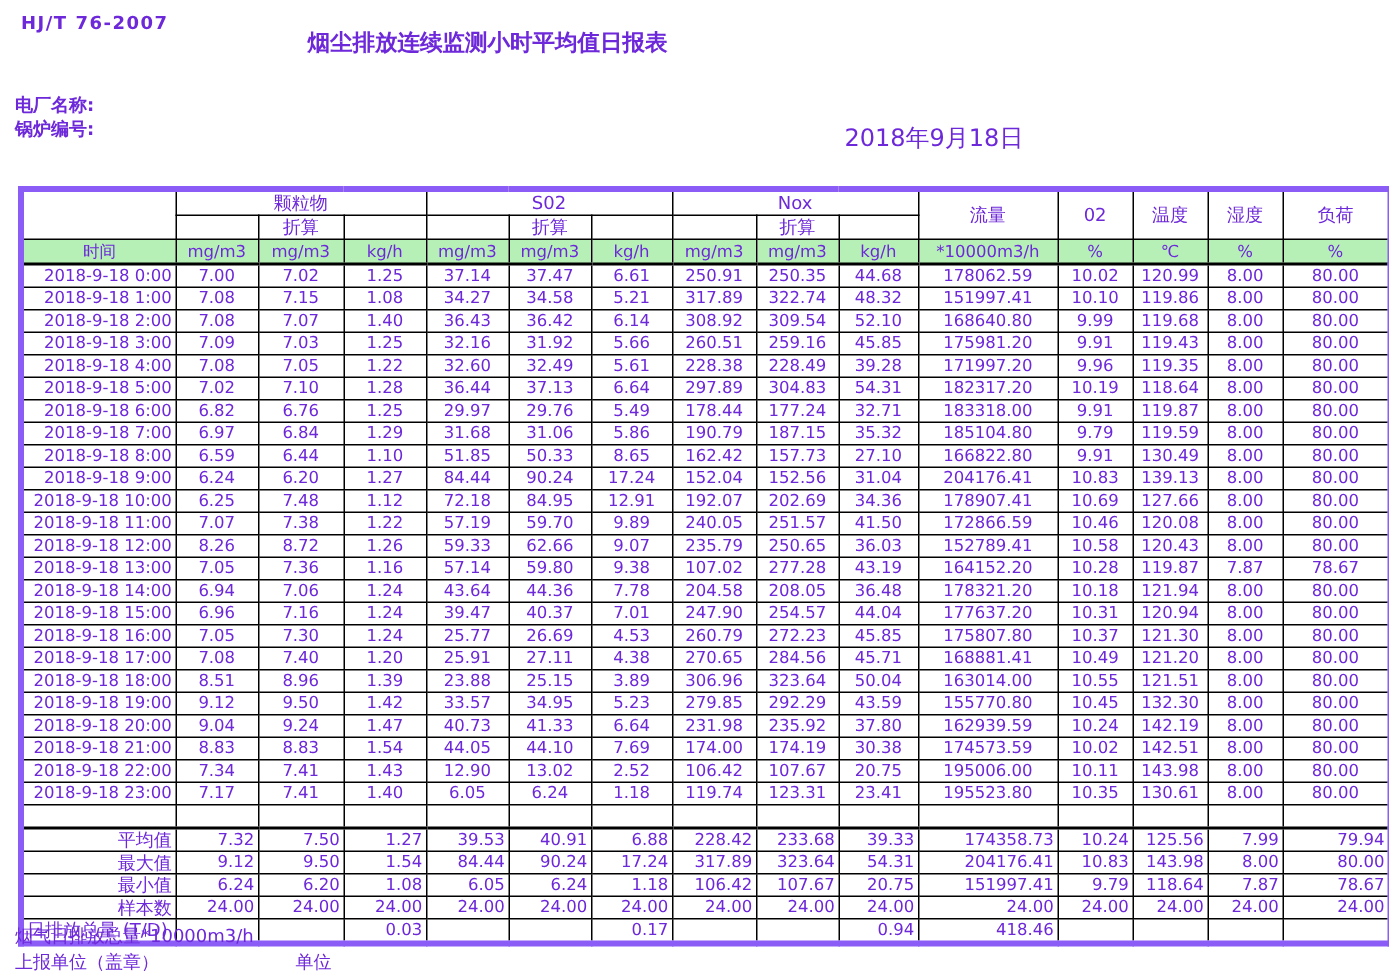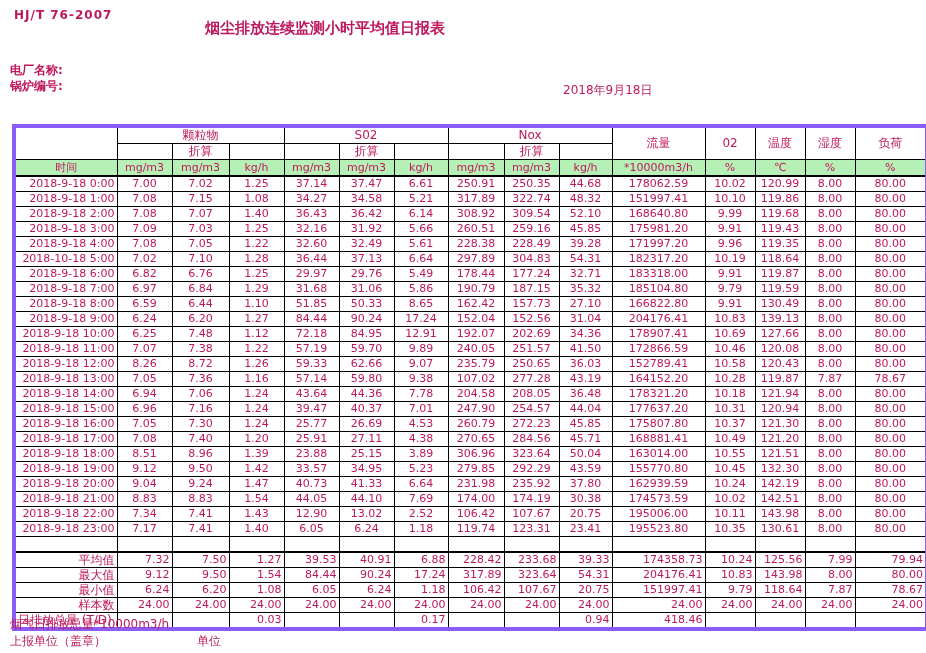--- a/index.html
+++ b/index.html
@@ -1,23 +1,23 @@
 <!DOCTYPE html>
 <html><head>
 <meta charset="utf-8">
 <style>
   html,body{margin:0;padding:0;background:#fff;}
   #page{position:relative;width:926px;height:653px;background:#ffffff;
-        font-family:"DejaVu Sans","Liberation Sans",sans-serif;color:#be185d;overflow:hidden;}
+        font-family:"DejaVu Sans","Liberation Sans",sans-serif;color:#6d28d9;overflow:hidden;}
   .std{position:absolute;left:14px;top:8px;font-size:12px;font-weight:bold;letter-spacing:1px;}
   .title{position:absolute;left:200px;top:19px;width:250px;text-align:center;
          font-size:15px;font-weight:bold;}
   .plant{position:absolute;left:10px;top:62px;font-size:12px;font-weight:bold;}
   .boiler{position:absolute;left:10px;top:78px;font-size:12px;font-weight:bold;}
-  .date{position:absolute;left:563px;top:82px;font-size:12px;}
+  .date{position:absolute;left:563px;top:82px;font-size:16px;}
   table{position:absolute;left:12px;top:124px;border-collapse:collapse;table-layout:fixed;
         width:913px;border:4px solid #8b5cf6;}
   td{border:1px solid #000;padding:0 2px;overflow:hidden;white-space:nowrap;
      font-size:11px;height:14px;line-height:14px;}
   thead td{text-align:center;font-size:12px;height:15px;line-height:15px;}
   tr.units td{border-bottom:2px solid #000;font-size:11px;}
   .green{background:#b7f0b7;}
   .time{text-align:right;}
   .num{text-align:center;}
   .lbl{text-align:right;font-size:12px;}
@@ -178,21 +178,21 @@
           <td class="num">228.38</td>
           <td class="num">228.49</td>
           <td class="num">39.28</td>
           <td class="num">171997.20</td>
           <td class="num">9.96</td>
           <td class="num">119.35</td>
           <td class="num">8.00</td>
           <td class="num">80.00</td>
         </tr>
         <tr>
-          <td class="time">2018-10-18 5:00</td>
+          <td class="time">2018-9-18 5:00</td>
           <td class="num">7.02</td>
           <td class="num">7.10</td>
           <td class="num">1.28</td>
           <td class="num">36.44</td>
           <td class="num">37.13</td>
           <td class="num">6.64</td>
           <td class="num">297.89</td>
           <td class="num">304.83</td>
           <td class="num">54.31</td>
           <td class="num">182317.20</td>

